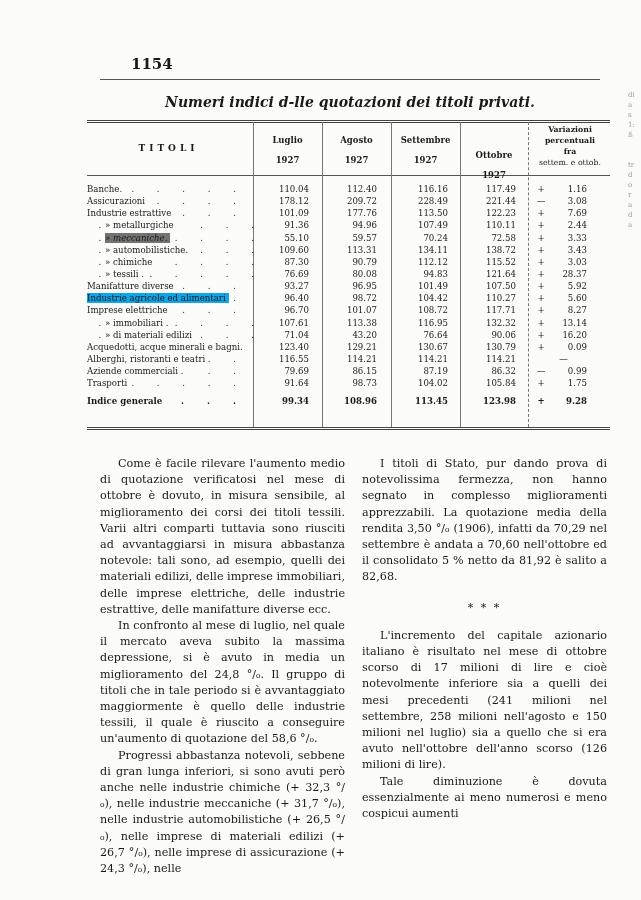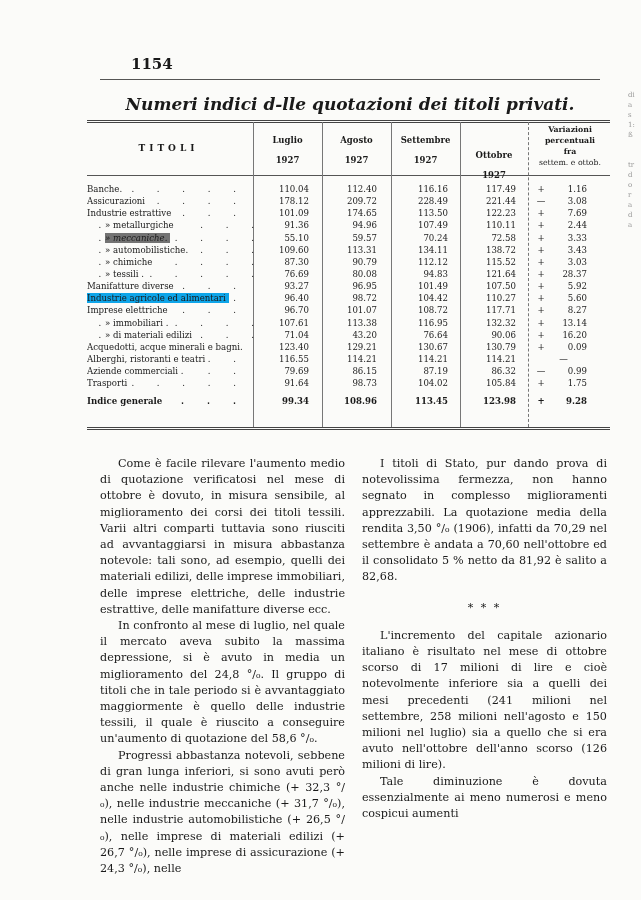--- a/index.html
+++ b/index.html
@@ -10,21 +10,21 @@
   .running-head {
     position: absolute; left: 100px; top: 55px; width: 500px; height: 16px;
     font-size: 11px; font-weight: bold;
   }
   .running-head .pageno { position: absolute; left: 0; top: 0; font-size: 15px; margin-left: 31px; }
   .running-head .journal { position: absolute; left: 0; right: 0; text-align: center; font-size: 9.5px; letter-spacing: 0.3px; top: 2px; }
   .head-rule { position: absolute; left: 100px; top: 79px; width: 500px; border-top: 1px solid #555; }
 
   .table-title {
     position: absolute; left: 100px; top: 94px; width: 500px; text-align: center;
-    font-style: italic; font-weight: bold; font-size: 17px;
+    font-style: italic; font-weight: bold; font-size: 14px;
   }
   .tbl-rule-top { position: absolute; left: 87px; top: 120px; width: 523px; border-top: 3px double #444; }
   .tbl-rule-mid { position: absolute; left: 87px; top: 175px; width: 523px; border-top: 1px solid #555; }
   .tbl-rule-bot { position: absolute; left: 87px; top: 427px; width: 523px; border-top: 3px double #444; }
 
   .vline { position: absolute; border-left: 1px solid #777; }
 
   .th { position: absolute; text-align: center; font-size: 8.5px; line-height: 12px; font-weight: bold; }
   .th.titoli { left: 87px; width: 163px; top: 142px; letter-spacing: 4px; font-size: 9px; }
   .th .yr { display: block; margin-top: 8px; }
@@ -112,21 +112,21 @@
       <span class="num c1">178.12</span>
       <span class="num c2">209.72</span>
       <span class="num c3">228.49</span>
       <span class="num c4">221.44</span>
       <span class="sign">—</span>
       <span class="var">3.08</span>
     </div>
     <div class="row">
       <span class="label" style="position: absolute;"><span style="background: rgb(251, 251, 249); position: relative; z-index: 1; padding-right: 3px;">Industrie estrattive</span><span class="dots">. . . . . . .</span></span>
       <span class="num c1">101.09</span>
-      <span class="num c2">174.65</span>
+      <span class="num c2">177.76</span>
       <span class="num c3">113.50</span>
       <span class="num c4">122.23</span>
       <span class="sign">+</span>
       <span class="var">7.69</span>
     </div>
     <div class="row">
       <span class="label sub" style="position: absolute;"><span style="background: rgb(251, 251, 249); position: relative; z-index: 1; padding-right: 3px;">»  metallurgiche</span><span class="dots">. . . . . . .</span></span>
       <span class="num c1">91.36</span>
       <span class="num c2">94.96</span>
       <span class="num c3">107.49</span>

